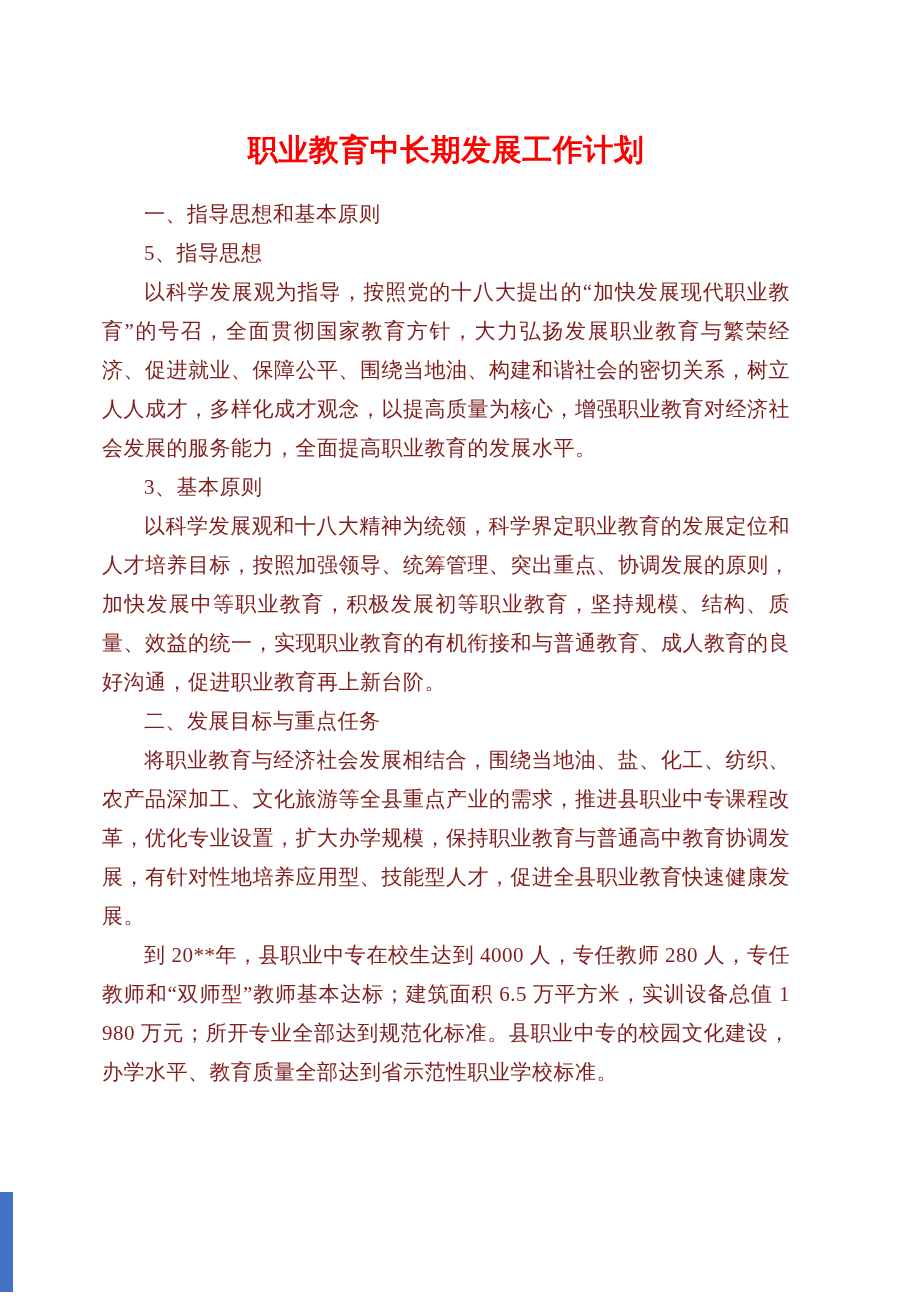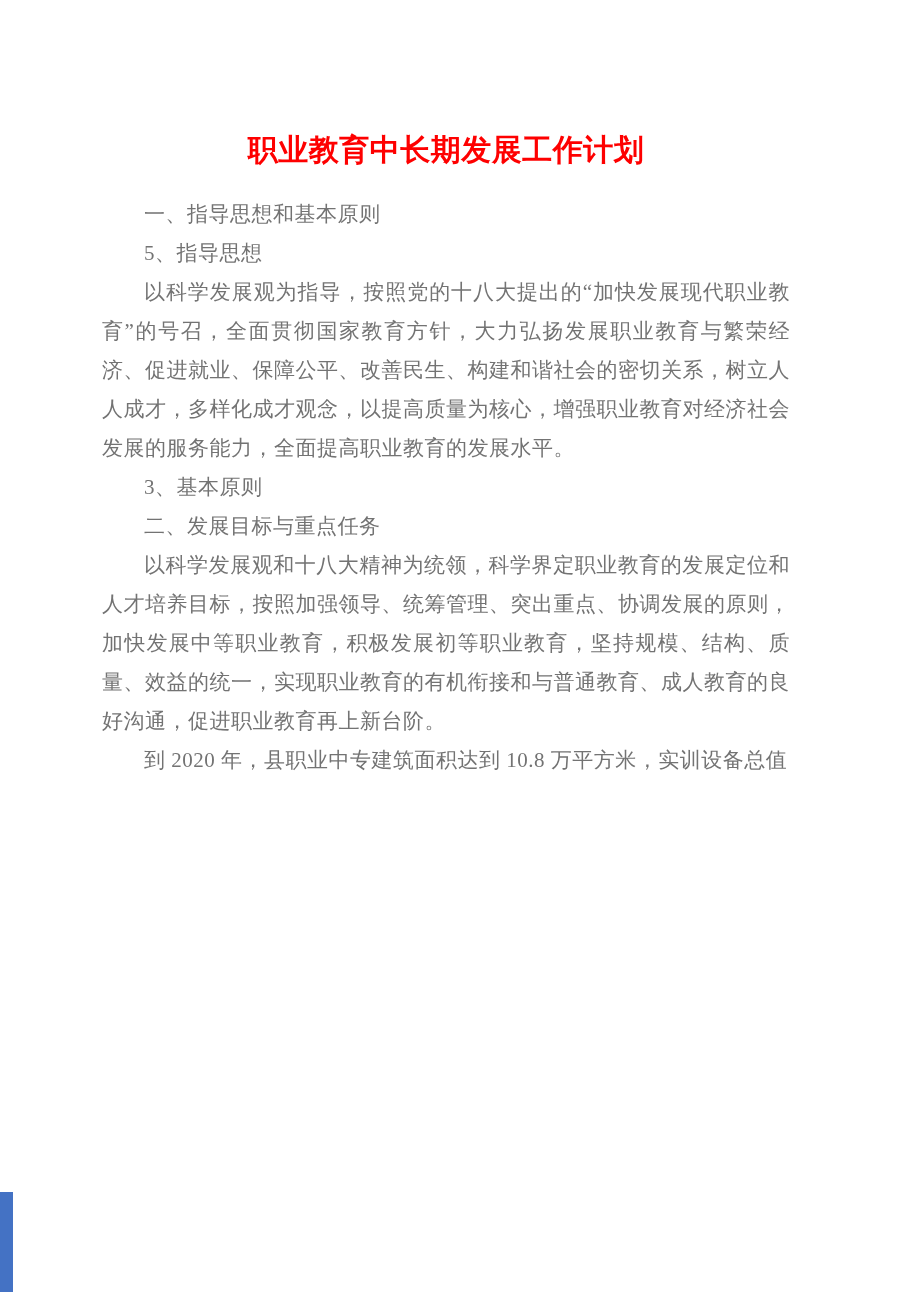--- a/index.html
+++ b/index.html
@@ -29,21 +29,21 @@
     line-height: 33px;
     font-weight: bold;
     text-align: center;
     color: #fe0000;
     letter-spacing: 0.5px;
   }
   .doc-para {
     margin: 0;
     font-size: 21px;
     line-height: 39px;
-    color: #737373;
+    color: #7f1d1d;
     text-align: justify;
     text-indent: 2em;
     letter-spacing: 0.5px;
     word-break: break-all;
   }
   .edge-bar {
     position: absolute;
     left: 0;
     top: 1192px;
     width: 13px;
@@ -52,20 +52,21 @@
   }
 </style>
 </head>
 <body>
 
 <div class="page">
   <h1 class="doc-title">职业教育中长期发展工作计划</h1>
 
   <p class="doc-para">一、指导思想和基本原则</p>
   <p class="doc-para">5、指导思想</p>
-  <p class="doc-para">以科学发展观为指导，按照党的十八大提出的“加快发展现代职业教育”的号召，全面贯彻国家教育方针，大力弘扬发展职业教育与繁荣经济、促进就业、保障公平、改善民生、构建和谐社会的密切关系，树立人人成才，多样化成才观念，以提高质量为核心，增强职业教育对经济社会发展的服务能力，全面提高职业教育的发展水平。</p>
+  <p class="doc-para">以科学发展观为指导，按照党的十八大提出的“加快发展现代职业教育”的号召，全面贯彻国家教育方针，大力弘扬发展职业教育与繁荣经济、促进就业、保障公平、围绕当地油、构建和谐社会的密切关系，树立人人成才，多样化成才观念，以提高质量为核心，增强职业教育对经济社会发展的服务能力，全面提高职业教育的发展水平。</p>
   <p class="doc-para">3、基本原则</p>
+  <p class="doc-para">以科学发展观和十八大精神为统领，科学界定职业教育的发展定位和人才培养目标，按照加强领导、统筹管理、突出重点、协调发展的原则，加快发展中等职业教育，积极发展初等职业教育，坚持规模、结构、质量、效益的统一，实现职业教育的有机衔接和与普通教育、成人教育的良好沟通，促进职业教育再上新台阶。</p>
   <p class="doc-para">二、发展目标与重点任务</p>
-  <p class="doc-para">以科学发展观和十八大精神为统领，科学界定职业教育的发展定位和人才培养目标，按照加强领导、统筹管理、突出重点、协调发展的原则，加快发展中等职业教育，积极发展初等职业教育，坚持规模、结构、质量、效益的统一，实现职业教育的有机衔接和与普通教育、成人教育的良好沟通，促进职业教育再上新台阶。</p>
-  <p class="doc-para">到 2020 年，县职业中专建筑面积达到 10.8 万平方米，实训设备总值</p>
+  <p class="doc-para">将职业教育与经济社会发展相结合，围绕当地油、盐、化工、纺织、农产品深加工、文化旅游等全县重点产业的需求，推进县职业中专课程改革，优化专业设置，扩大办学规模，保持职业教育与普通高中教育协调发展，有针对性地培养应用型、技能型人才，促进全县职业教育快速健康发展。</p>
+  <p class="doc-para">到 20**年，县职业中专在校生达到 4000 人，专任教师 280 人，专任教师和“双师型”教师基本达标；建筑面积 6.5 万平方米，实训设备总值 1980 万元；所开专业全部达到规范化标准。县职业中专的校园文化建设，办学水平、教育质量全部达到省示范性职业学校标准。</p>
 </div>
 
 <div class="edge-bar"></div>
 
 </body></html>

